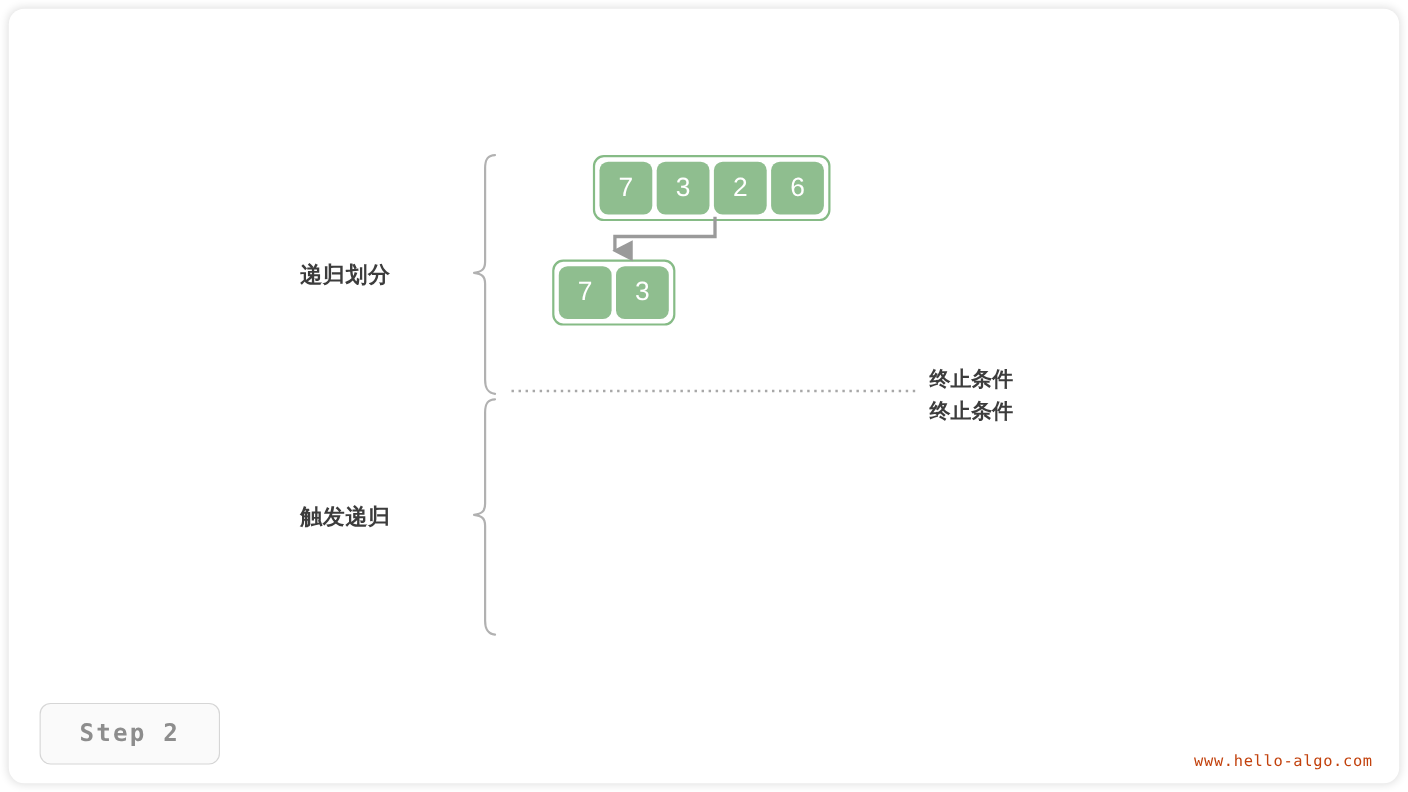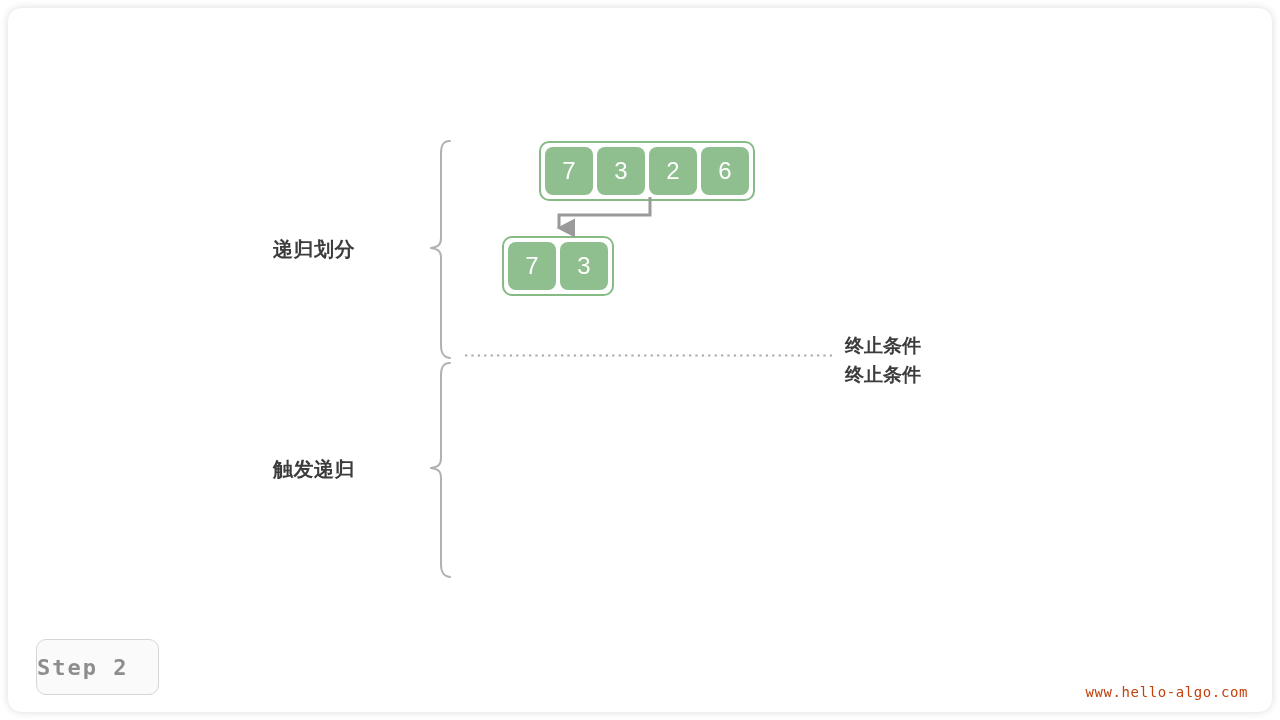--- a/index.html
+++ b/index.html
@@ -77,29 +77,29 @@
     user-select: none;
   }
   #array-top  { left: 539px; top: 141px; }
   #array-sub  { left: 502px; top: 236px; }
 
   
   #step-badge {
     position: absolute;
     left: 36px;
     top: 639px;
-    width: 123px;
+    width: 164px;
     height: 56px;
     box-sizing: border-box;
     border: 1px solid #d6d6d6;
     border-radius: 10px;
     background: #fafafa;
     display: flex;
     align-items: center;
-    justify-content: flex-start;
+    justify-content: center;
     font-family: "DejaVu Sans Mono", "Liberation Mono", monospace;
     font-size: 22px;
     font-weight: bold;
     letter-spacing: 2px;
     color: #8d8d8d;
   }
 
   
   #watermark {
     position: absolute;

